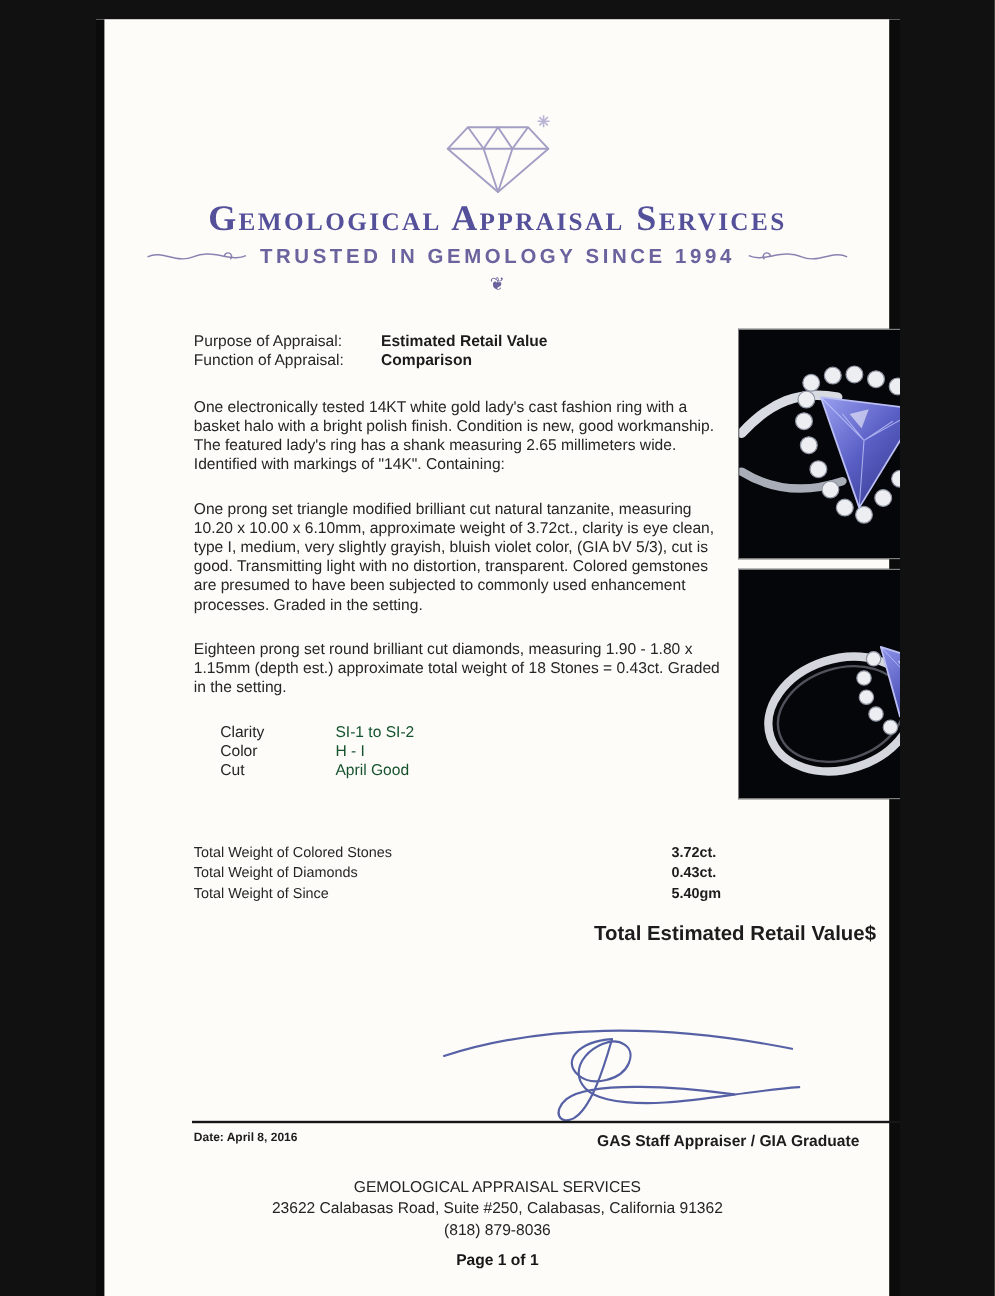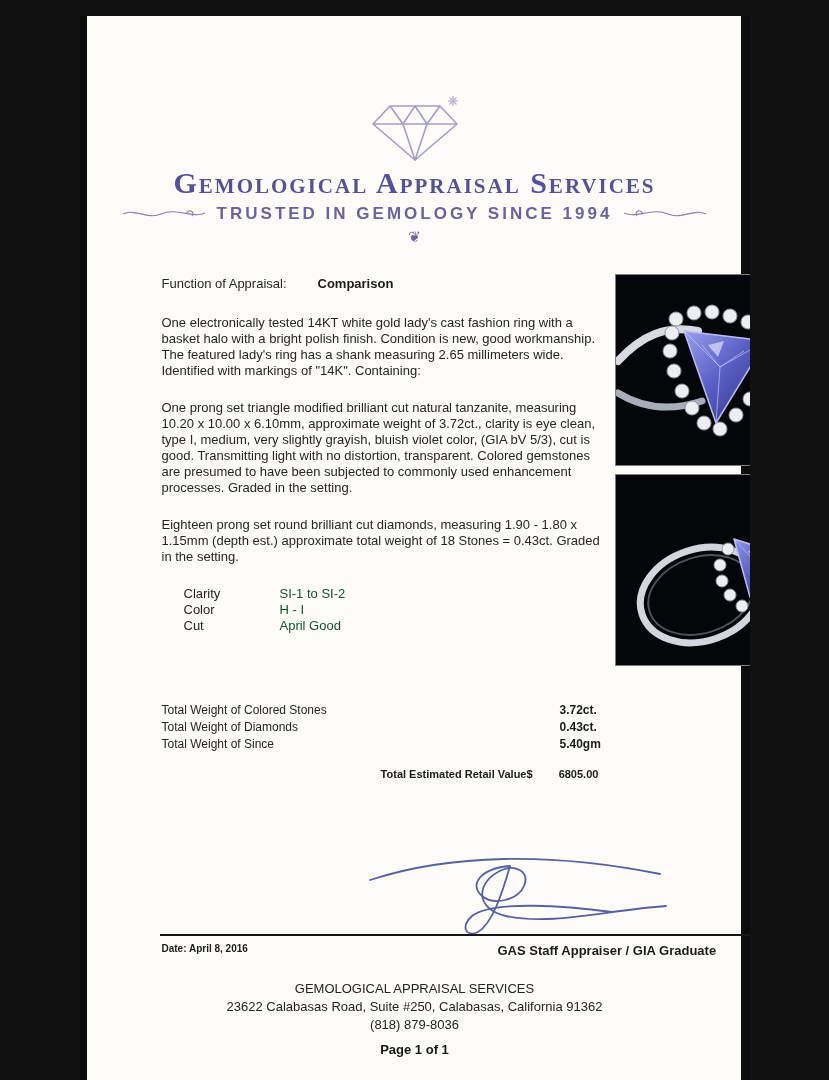--- a/index.html
+++ b/index.html
@@ -34,21 +34,21 @@
   
   .photo{position:absolute; left:535px; width:202px; height:192px; border:1px solid #7d7d7d; background:#05060a; box-sizing:border-box;}
   .photo.p1{top:258px;}
   .photo.p2{top:458px;}
   .photo svg{display:block; width:100%; height:100%;}
 
   
   .totals{position:absolute; left:82px; top:686px; width:656px; font-size:12px; line-height:17px; color:#262626;}
   .tlabel{display:inline-block; width:398px;}
   .tval{font-weight:bold; color:#1c1c1c;}
-  .retail{position:absolute; left:82px; top:752px; width:656px; display:flex; justify-content:center; font-size:11px;}
+  .retail{position:absolute; left:82px; top:752px; width:656px; display:flex; justify-content:flex-end; font-size:17px;}
   .rlabel{font-weight:bold; color:#1c1c1c;}
   .rright{font-weight:bold; color:#1c1c1c; display:flex; gap:26px;}
 
   
   .signature{position:absolute; left:280px; top:834px; width:340px; height:88px;}
   .sigline{position:absolute; left:80px; top:918px; width:668px; height:2px; background:#161616;}
   .dateline{position:absolute; left:82px; top:927px; font-size:10px; font-weight:bold; color:#1c1c1c;}
   .appraiserline{position:absolute; left:418px; top:927px; font-size:13px; font-weight:bold; color:#1c1c1c;}
 
   
@@ -84,20 +84,23 @@
       </svg>
       <span class="tagline">Trusted In Gemology Since 1994</span>
       <svg class="flourish" width="86" height="14" viewBox="0 0 86 14" style="transform:scaleX(-1);">
         <path d="M2 7 C 14 1 26 13 40 7 C 56 0 72 12 84 6 M66 7 a3 3 0 1 1 5 2" stroke="#6b639e" fill="none" stroke-width="1.2"></path>
       </svg>
     </div>
     <span class="ornament">❦</span>
   </div>
 
   <div class="maincol">
+    <div class="meta-row">
+      <span class="mlabel">Purpose of Appraisal:</span><span class="mval">Estimated Retail Value</span>
+    </div>
     <div class="meta-row">
       <span class="mlabel">Function of Appraisal:</span><span class="mval">Comparison</span>
     </div>
 
     <p class="first">One electronically tested 14KT white gold lady's cast fashion ring with a basket halo with a bright polish finish. Condition is new, good workmanship. The featured lady's ring has a shank measuring 2.65 millimeters wide. Identified with markings of "14K".  Containing:</p>
     <p>One prong set triangle modified brilliant cut natural tanzanite, measuring 10.20 x 10.00 x 6.10mm, approximate weight of 3.72ct., clarity is eye clean, type I, medium, very slightly grayish, bluish violet color, (GIA bV 5/3), cut is good. Transmitting light with no distortion, transparent. Colored gemstones are presumed to have been subjected to commonly used enhancement processes. Graded in the setting.</p>
     <p>Eighteen prong set round brilliant cut diamonds, measuring 1.90 - 1.80 x 1.15mm (depth est.) approximate total weight of 18 Stones = 0.43ct. Graded in the setting.</p>
 
     <div class="grades">
       <div class="grow">

